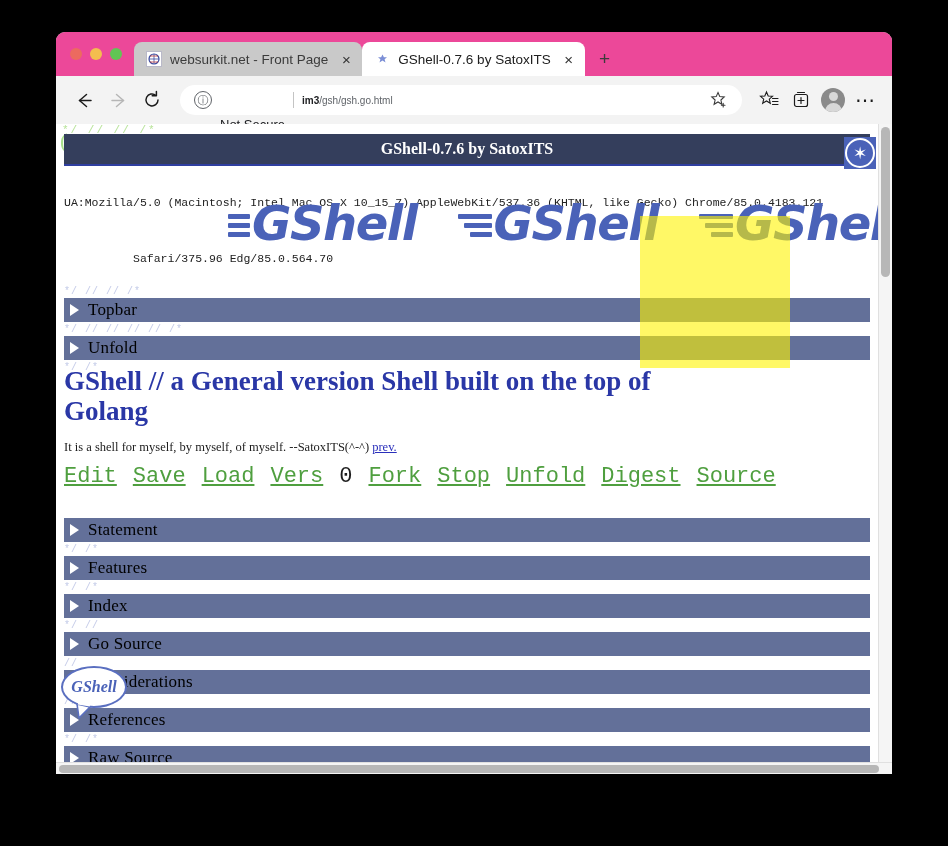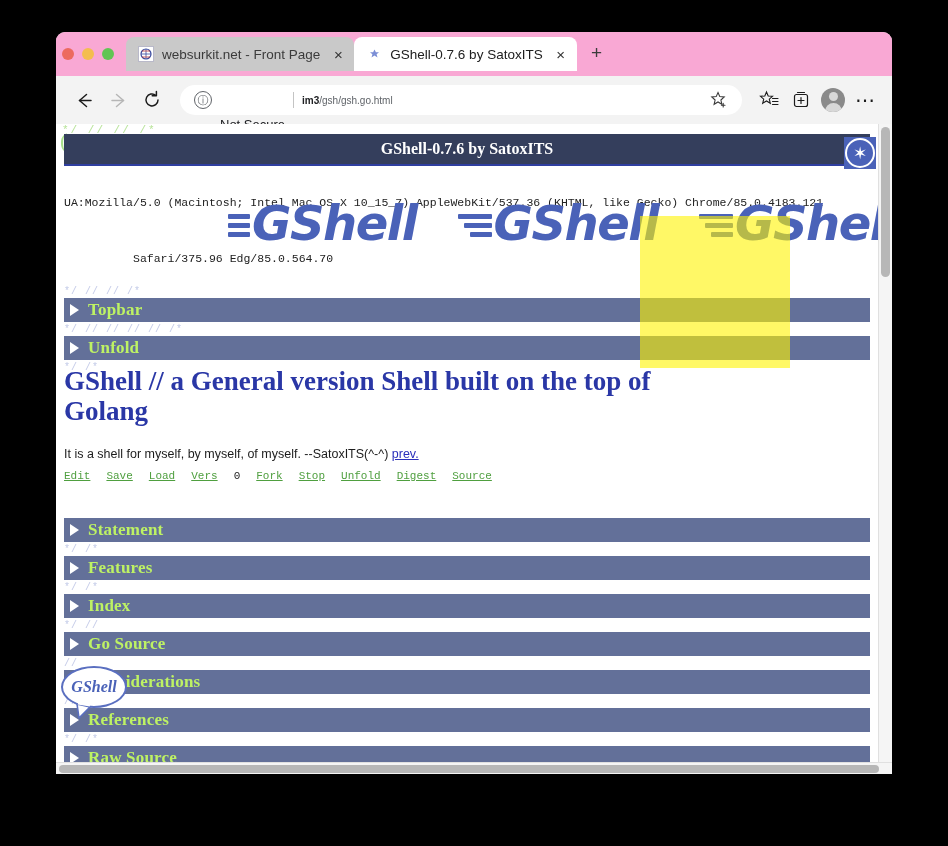--- a/index.html
+++ b/index.html
@@ -18,24 +18,24 @@
     background: #d6d6d6;
     border-radius: 9px 9px 0 0;
     overflow: hidden;
     box-shadow: 0 0 0 0 rgba(0,0,0,0);
   }
 
   
   #tab-strip {
     position: relative;
     height: 44px;
-    background: #f9a8d4;
+    background: #ec4899;
     display: flex;
-    align-items: center;
-    padding-left: 2px;
+    align-items: flex-end;
+    padding-left: 10px;
   }
   #traffic-lights {
     display: flex; align-items: center;
     gap: 8px;
     height: 44px;
     padding: 0 12px 0 4px;
   }
   .traffic-dot { width: 12px; height: 12px; border-radius: 50%; }
   .tl-red { background: #ec6a5f; }
   .tl-yellow { background: #f4bd4f; }
@@ -351,56 +351,56 @@
   }
   .fold-arrow {
     width: 0; height: 0;
     border-left: 9px solid #ffffff;
     border-top: 6px solid transparent;
     border-bottom: 6px solid transparent;
     margin-right: 9px;
     flex: 0 0 auto;
   }
   .fold-label {
-    color: #bef264;
+    color: #000000;
     font-family: "Liberation Serif", serif;
     font-size: 17px;
-    font-weight: bold;
+    font-weight: normal;
     letter-spacing: 0.2px;
   }
 
   
   #article-heading {
     position: absolute;
     left: 8px; top: 242px;
     width: 660px;
     font-family: "Liberation Serif", serif;
     font-size: 27px;
     font-weight: bold;
     color: #2a37a6;
     line-height: 1.12;
   }
   #article-tagline {
     position: absolute;
-    left: 8px; top: 323px;
-    font-family: Liberation Sans, sans-serif;
+    left: 8px; top: 316px;
+    font-family: Liberation Serif, serif;
     font-size: 12.5px;
     color: #1c1c1c;
     white-space: pre;
   }
   #tagline-prev {
     color: #2a2fbb;
     text-decoration: underline;
   }
   #cmd-row {
     position: absolute;
     left: 8px; top: 340px;
     width: 700px;
     font-family: "Liberation Mono", monospace;
-    font-size: 11px;
+    font-size: 22px;
     line-height: 25px;
     color: #4f9f3f;
   }
   #cmd-row .cmd { color: #4f9f3f; margin-right: 16px; }
   #cmd-row .cmd-count { color: #1c1c1c; margin-right: 16px; }
 
   
   #bubble-logo {
     position: absolute;
     left: 5px; top: 542px;

